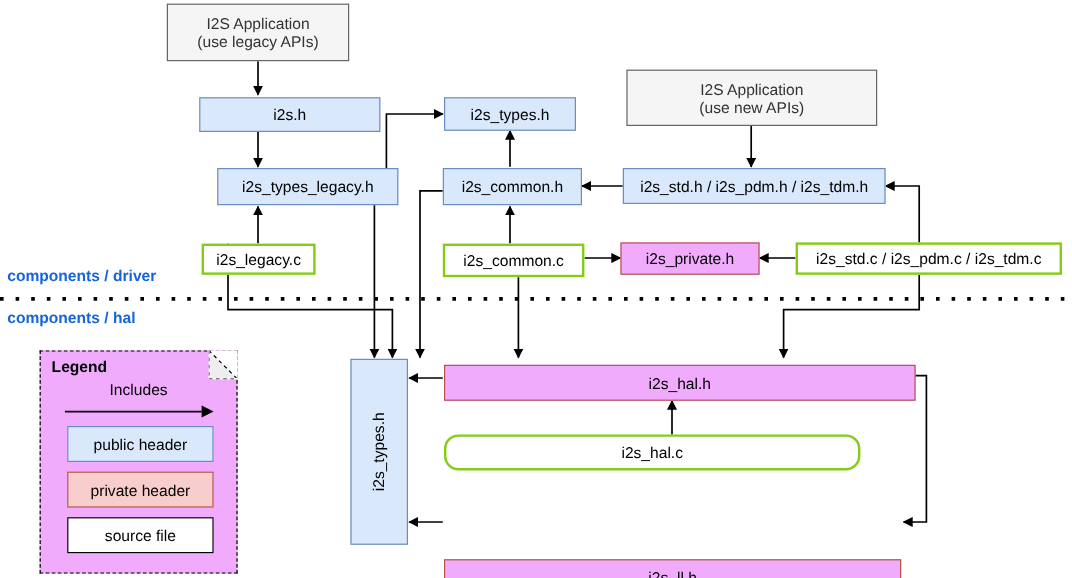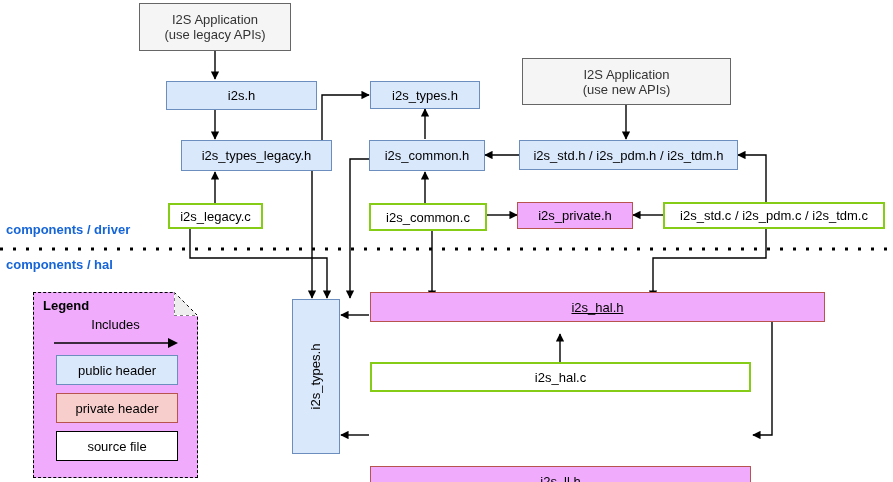--- a/index.html
+++ b/index.html
@@ -233,25 +233,25 @@
   <svg style="position:absolute; left:0; top:247px; width:893px; height:4px; z-index:2;">
     <line x1="0" y1="2" x2="893" y2="2" stroke="#000000" stroke-width="3.2" stroke-dasharray="3 10" stroke-linecap="butt"></line>
   </svg>
 
   <div class="divider-label" style="left:6px; top:257px;">components / hal</div>
 
   <div class="node pub vertical" style="left:292px; top:299px; width:48px; height:155px;">
     <span>i2s_types.h</span>
   </div>
 
-  <div class="node priv" style="left:370px; top:292px; width:455px; height:30px;text-decoration:underline;">
+  <div class="node priv" style="left:370px; top:304px; width:393px; height:30px;">
     <span>i2s_hal.h</span>
   </div>
 
-  <div class="node src" style="left:370px; top:362px; width:381px; height:30px;">
+  <div class="node src" style="left:370px; top:362px; width:347px; height:30px;border-radius:12px;">
     <span>i2s_hal.c</span>
   </div>
 
   <div class="node priv" style="left:370px; top:420px; width:381px; height:30px;margin-top:46px;">
     <span>i2s_ll.h</span>
   </div>
 
   <div id="legend">
     <div id="legend-fold">
       <svg width="24" height="24" viewBox="0 0 24 24">

